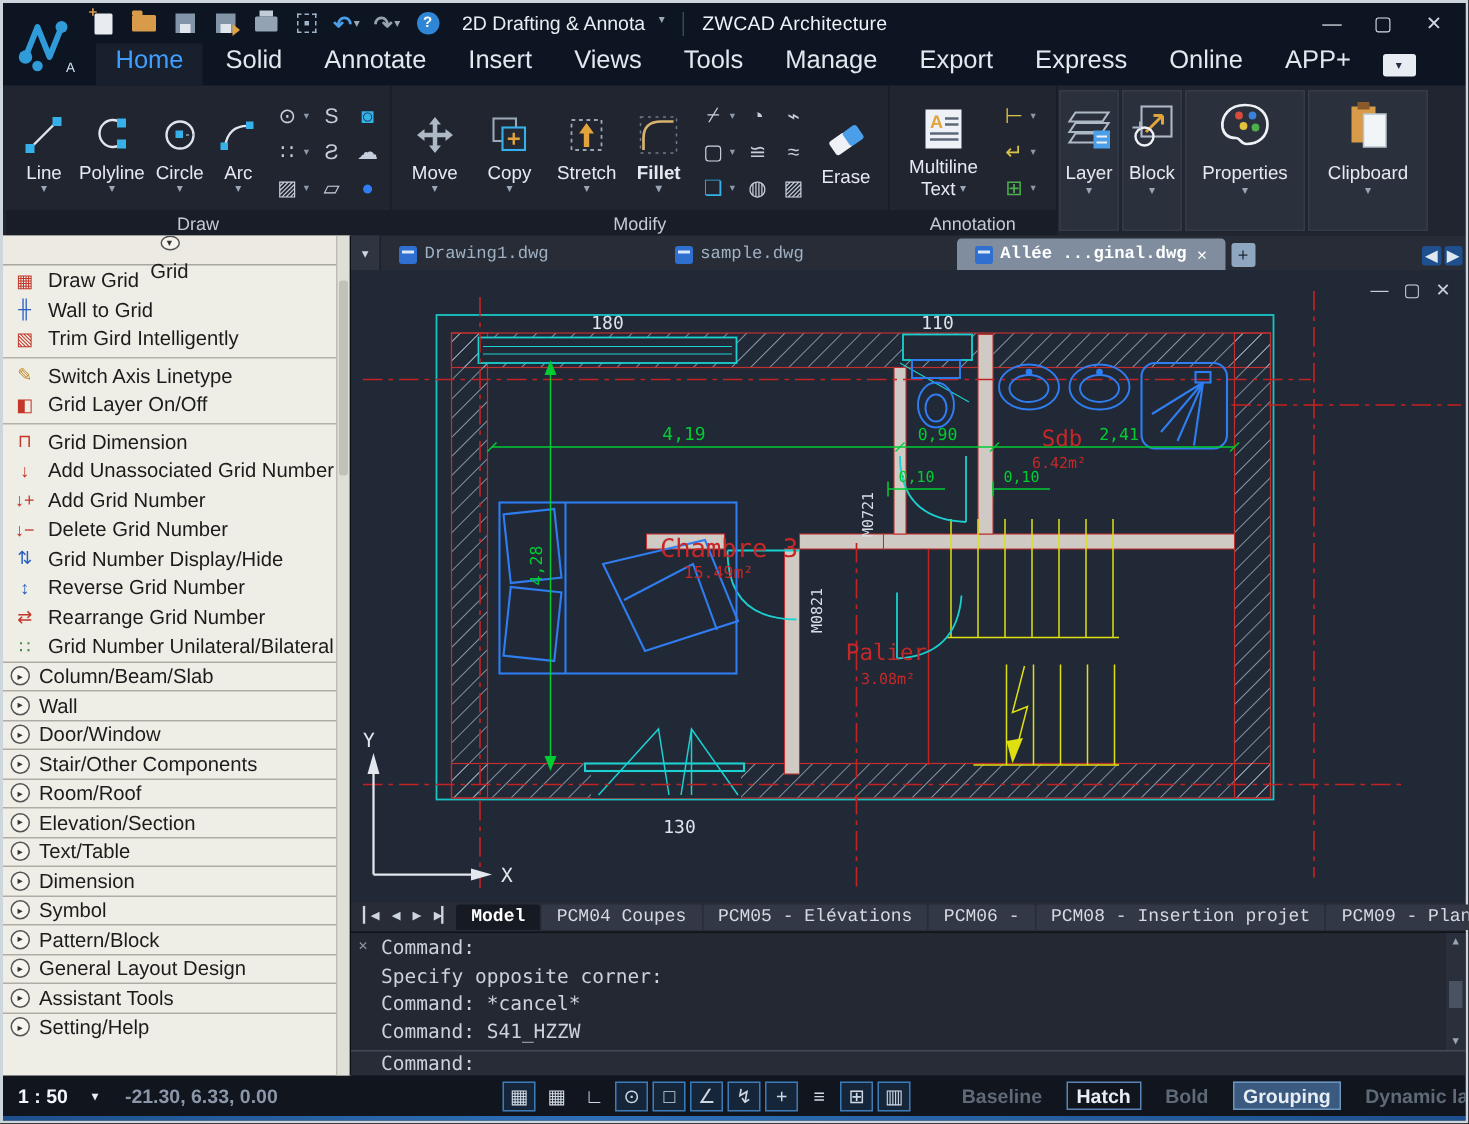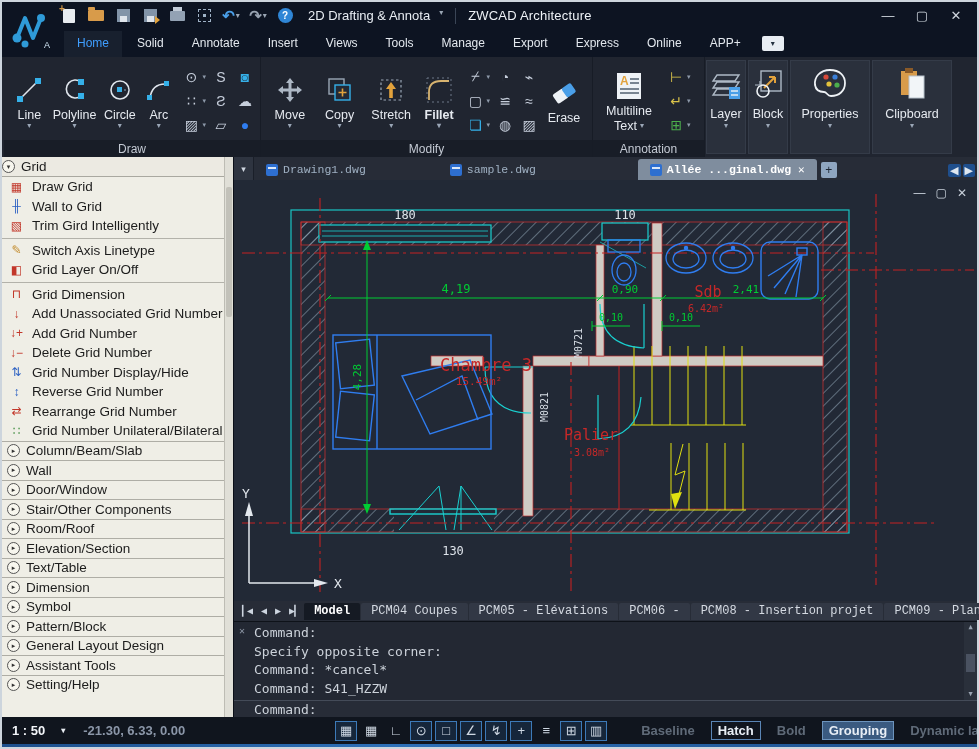--- a/index.html
+++ b/index.html
@@ -34,21 +34,21 @@
   .workspace { margin-left:14px; display:flex; gap:8px; color:#e8edf3; font-size:13px; }
   .tb-sep { width:1px; height:16px; background:#3a4threshold556; background:#3a4556; margin:0 12px; }
   .app-title { font-size:13px; color:#eef2f7; letter-spacing:.2px; }
   .win-controls { margin-left:auto; display:flex; align-items:center; gap:4px; padding-right:6px; }
   .wbtn { width:30px; height:20px; display:flex; align-items:center; justify-content:center;
     color:#cfd6de; font-size:13px; }
 
   
   .ribbontabs { height:28px; background:#0d1422; display:flex; align-items:flex-end;
     padding-left:62px; gap:2px; flex:0 0 28px; }
-  .rtab { padding:5px 13px 7px; font-size:12px; color:#e3e8ee; cursor:default; }
+  .rtab { padding:5px 13px 7px; font-size:17px; color:#e3e8ee; cursor:default; }
   .rtab.active { color:#3f9eff; background:#18202e; }
   .ribbon-dd { width:22px; height:15px; background:#e8edf3; border-radius:2px; margin:0 0 6px 6px;
     display:flex; align-items:center; justify-content:center; color:#23303f; font-size:8px; }
 
   
   .ribbon { height:100px; background:#202530; display:flex; flex:0 0 100px; padding-left:2px; }
   .panel { display:flex; flex-direction:column; border-right:1px solid #171c26; }
   .panel-body { flex:1; display:flex; align-items:center; padding:4px 6px 0; gap:4px; }
   .panel-label { height:17px; background:#181d27; color:#c4cad4; font-size:12px;
     display:flex; align-items:center; justify-content:center; }
@@ -67,21 +67,21 @@
 
   
   .main { flex:1; display:flex; min-height:0; }
 
   
   .sidebar { width:232px; background:#efeee6; position:relative; border-right:1px solid #0b0f18;
     font-size:13.5px; color:#1c1c1c; overflow:hidden; padding-right:9px; }
   .sb-scroll { position:absolute; right:0; top:0; bottom:0; width:9px; background:#e0dfd7; border-left:1px solid #bdbcb4; }
   .sb-thumb { position:absolute; left:1px; right:1px; top:30px; height:130px; background:#c2c1b9; border-radius:2px; }
   .sb-header { height:20px; display:flex; align-items:center; gap:6px; padding-left:0;
-    border-bottom:1px solid #a9a8a0; background:#eceae2; }
+    border-bottom:1px solid #a9a8a0; background:#eceae2;flex-direction:column; }
   .sb-circle { width:13px; height:13px; border:1px solid #555; border-radius:50%; font-size:7px;
     display:flex; align-items:center; justify-content:center; color:#333; background:#f7f6ee; }
   .sb-item { height:19.5px; display:flex; align-items:center; gap:7px; padding-left:6px; }
   .sb-ico { width:17px; text-align:center; font-size:12px; color:#c2372a; flex:0 0 17px; }
   .sb-sep { height:1px; background:#b3b2aa; margin:2px 0; }
   .sb-section { height:19.5px; display:flex; align-items:center; gap:6px; padding-left:5px;
     border-top:1px solid #aeada5; }
 
   
   .rightcol { flex:1; display:flex; flex-direction:column; min-width:0; }

